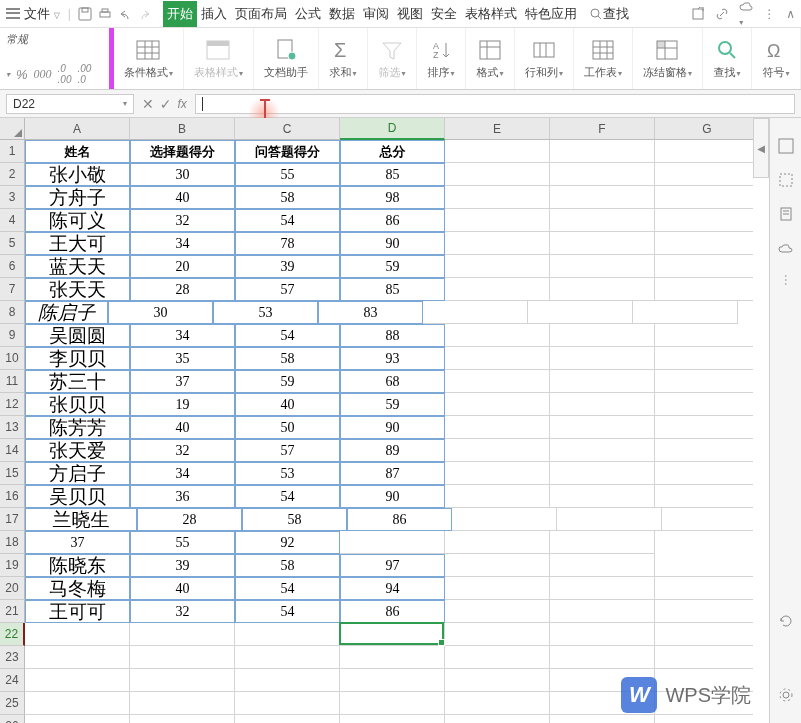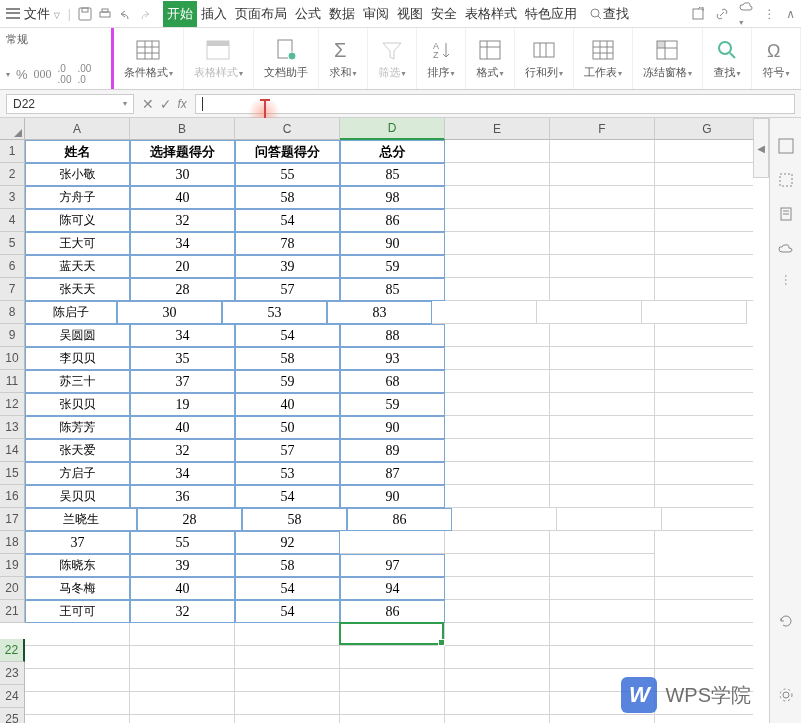--- a/index.html
+++ b/index.html
@@ -14,21 +14,21 @@
 .menu-sep { color: #ccc; margin: 0 4px; }
 .doc-icon { width: 16px; height: 16px; margin: 0 2px; display: inline-flex; align-items: center; justify-content: center; color: #888; }
 .tabs { display: flex; align-items: center; margin-left: 8px; }
 .tab { padding: 4px 4px; font-size: 13px; color: #333; cursor: pointer; }
 .tab.active { background: #2e9e4e; color: #fff; }
 .search-tab { margin-left: 8px; display: flex; align-items: center; color: #333; font-size: 13px; }
 .menu-right { margin-left: auto; display: flex; align-items: center; gap: 10px; color: #888; }
 
 
 .ribbon { height: 62px; background: #fff; border-bottom: 1px solid #d0d0d0; display: flex; align-items: stretch; }
-.ribbon-left { width: 150px; border-right: 3px solid #d946ef; padding: 4px 6px; display: flex; flex-direction: column; justify-content: space-between; }
+.ribbon-left { width: 150px; border-right: 5px solid #d946ef; padding: 4px 6px; display: flex; flex-direction: column; justify-content: space-between; font-style: italic; }
 .format-label { font-size: 11px; color: #555; }
 .format-below { display: flex; align-items: center; gap: 6px; color: #888; }
 .format-below .arrow { font-size: 8px; }
 .ribbon-group { display: flex; flex-direction: column; align-items: center; justify-content: center; padding: 0 10px; border-right: 1px solid #f0f0f0; }
 .ribbon-icon { width: 28px; height: 26px; display: flex; align-items: center; justify-content: center; margin-bottom: 2px; }
 .ribbon-label { font-size: 11px; color: #555; white-space: nowrap; }
 .ribbon-label.disabled { color: #bbb; }
 .ribbon-label .arrow { font-size: 8px; color: #888; margin-left: 1px; }
 
 
@@ -44,27 +44,27 @@
 
 
 .grid-container { position: relative; background: #fff; }
 .corner { position: absolute; left: 0; top: 0; width: 25px; height: 22px; background: #e9e9e9; border-right: 1px solid #bbb; border-bottom: 1px solid #bbb; }
 .corner::after { content:''; position:absolute; right:2px; bottom:2px; width:0; height:0; border-left: 8px solid transparent; border-bottom: 8px solid #888; }
 .col-headers { position: absolute; left: 25px; top: 0; height: 22px; display: flex; }
 .col-head { background: #e9e9e9; border-right: 1px solid #ccc; border-bottom: 1px solid #bbb; display: flex; align-items: center; justify-content: center; color: #555; font-size: 12px; }
 .col-head.active { background: #d9ead9; color: #2e7d32; border-bottom: 2px solid #2e9e4e; }
 .row-headers { position: absolute; left: 0; top: 22px; width: 25px; }
 .row-head { height: 23px; background: #e9e9e9; border-right: 1px solid #bbb; border-bottom: 1px solid #ccc; display: flex; align-items: center; justify-content: center; color: #555; font-size: 12px; }
-.row-head.active { background: #d9ead9; color: #2e7d32; border-right: 2px solid #14532d; margin-top: 16px; }
+.row-head.active { background: #d9ead9; color: #2e7d32; border-right: 2px solid #7f1d1d; }
 .cells { position: absolute; left: 25px; top: 22px; }
 .cell-row { display: flex; height: 23px; }
 .cell { border-right: 1px solid #d4d4d4; border-bottom: 1px solid #d4d4d4; display: flex; align-items: center; justify-content: center; font-size: 14px; color: #000; font-family: "SimSun", serif; }
 .cell.header-cell { border: 1px solid #7ba7d7; font-weight: bold; background: #fff; font-family: "Microsoft YaHei"; font-size: 13px; }
 .cell.data-cell { border: 1px solid #7ba7d7; }
-.cell.data-cell.name { font-family: "Microsoft YaHei"; font-size: 12px; }
+.cell.data-cell.name { font-family: "Microsoft YaHei"; font-size: 19px; }
 .active-cell { position: absolute; border: 2px solid #2e9e4e; pointer-events: none; }
 .active-cell::after { content:''; position:absolute; right:-3px; bottom:-3px; width:5px; height:5px; background:#2e9e4e; border:1px solid #fff; }
 
 
 .side-panel { position: absolute; right: 0; top: 118px; width: 32px; bottom: 0; background: #f5f5f5; border-left: 1px solid #d0d0d0; display: flex; flex-direction: column; align-items: center; padding-top: 20px; gap: 18px; color: #888; }
 .side-dots { letter-spacing: 2px; transform: rotate(90deg); }
 .side-toggle { position: absolute; right: 32px; top: 118px; width: 16px; height: 60px; background: #f5f5f5; border: 1px solid #d0d0d0; display:flex; align-items:center; justify-content:center; color:#888; font-size: 10px; }
 
 
 .watermark { position: absolute; right: 50px; bottom: 10px; display: flex; align-items: center; gap: 8px; opacity: 0.85; }
@@ -430,21 +430,21 @@
       <div class="cell-row">
         <div class="cell data-cell name" style="width: 105px;">张天天</div>
         <div class="cell data-cell" style="width: 105px;">28</div>
         <div class="cell data-cell" style="width: 105px;">57</div>
         <div class="cell data-cell" style="width: 105px;">85</div>
         <div class="cell" style="width: 105px;"></div>
         <div class="cell" style="width: 105px;"></div>
         <div class="cell" style="width: 105px;"></div>
       </div>
       <div class="cell-row">
-        <div class="cell data-cell name" style="width: 92px;">陈启子</div>
+        <div class="cell data-cell name" style="width: 83px; font-style: italic;">陈启子</div>
         <div class="cell data-cell" style="width: 105px;">30</div>
         <div class="cell data-cell" style="width: 105px;">53</div>
         <div class="cell data-cell" style="width: 105px;">83</div>
         <div class="cell" style="width: 105px;"></div>
         <div class="cell" style="width: 105px;"></div>
         <div class="cell" style="width: 105px;"></div>
       </div>
       <div class="cell-row">
         <div class="cell data-cell name" style="width: 105px;">吴圆圆</div>
         <div class="cell data-cell" style="width: 105px;">34</div>

